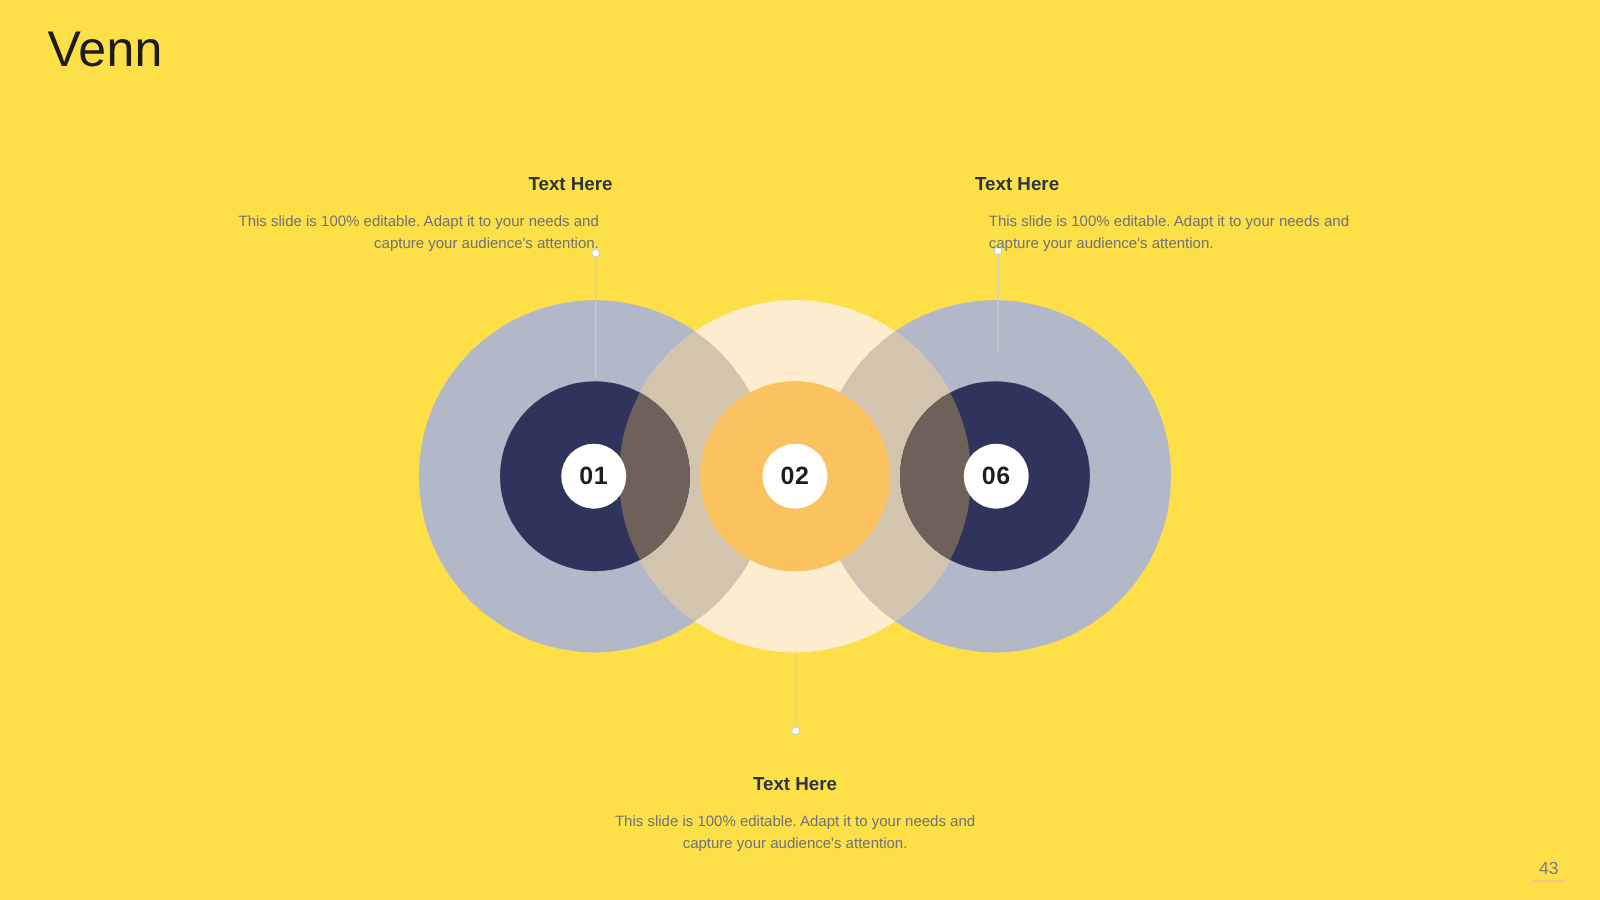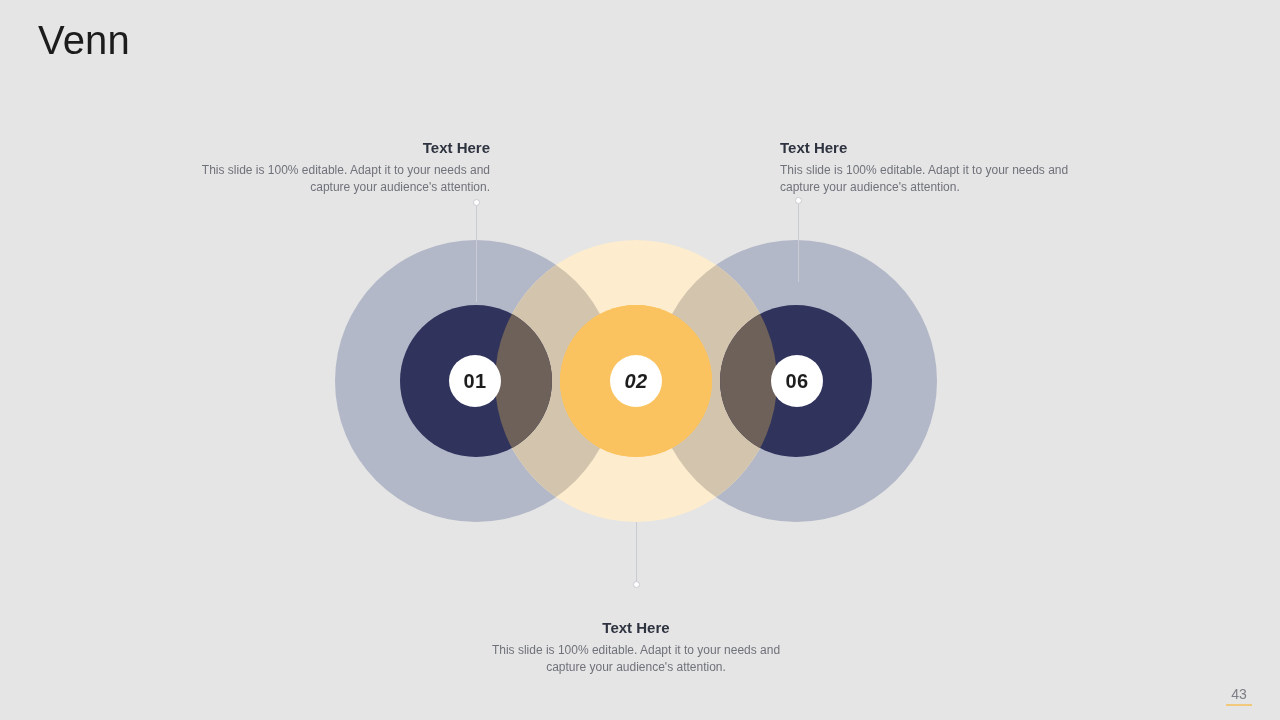--- a/index.html
+++ b/index.html
@@ -14,21 +14,21 @@
     font-family: "Liberation Sans", sans-serif;
     overflow: hidden;
     position: relative;
   }
 
   .slide {
     position: absolute;
     inset: 0;
     width: 1280px;
     height: 720px;
-    background: #e5e5e5;
+    background: #fde047;
   }
 
   
   .slide-title {
     position: absolute;
     left: 38px;
     top: 16px;
     font-size: 40px;
     font-weight: 400;
     color: #1c1c1c;
@@ -60,38 +60,38 @@
     background: #ffffff;
     display: flex;
     align-items: center;
     justify-content: center;
     font-size: 20px;
     font-weight: 700;
     color: #1d1d1d;
     letter-spacing: 0.4px;
   }
   .badge-01 { left: 449px; top: 355px; }
-  .badge-02 { left: 610px; top: 355px; font-style: italic; }
+  .badge-02 { left: 610px; top: 355px; }
   .badge-03 { left: 771px; top: 355px; }
 
   
   .callout { position: absolute; }
   .callout .c-title {
     font-size: 15px;
     font-weight: 700;
     color: #2e3340;
     line-height: 20px;
     margin: 16px 0 4px 0;
   }
   .callout .c-body {
     font-size: 12px;
     font-weight: 400;
     color: #6f727a;
     line-height: 16.5px;
-    margin: 0;
+    margin: 11px;
   }
 
   .callout-left {
     left: 168px;
     top: 122px;
     width: 322px;
     text-align: right;
   }
   .callout-right {
     left: 780px;

